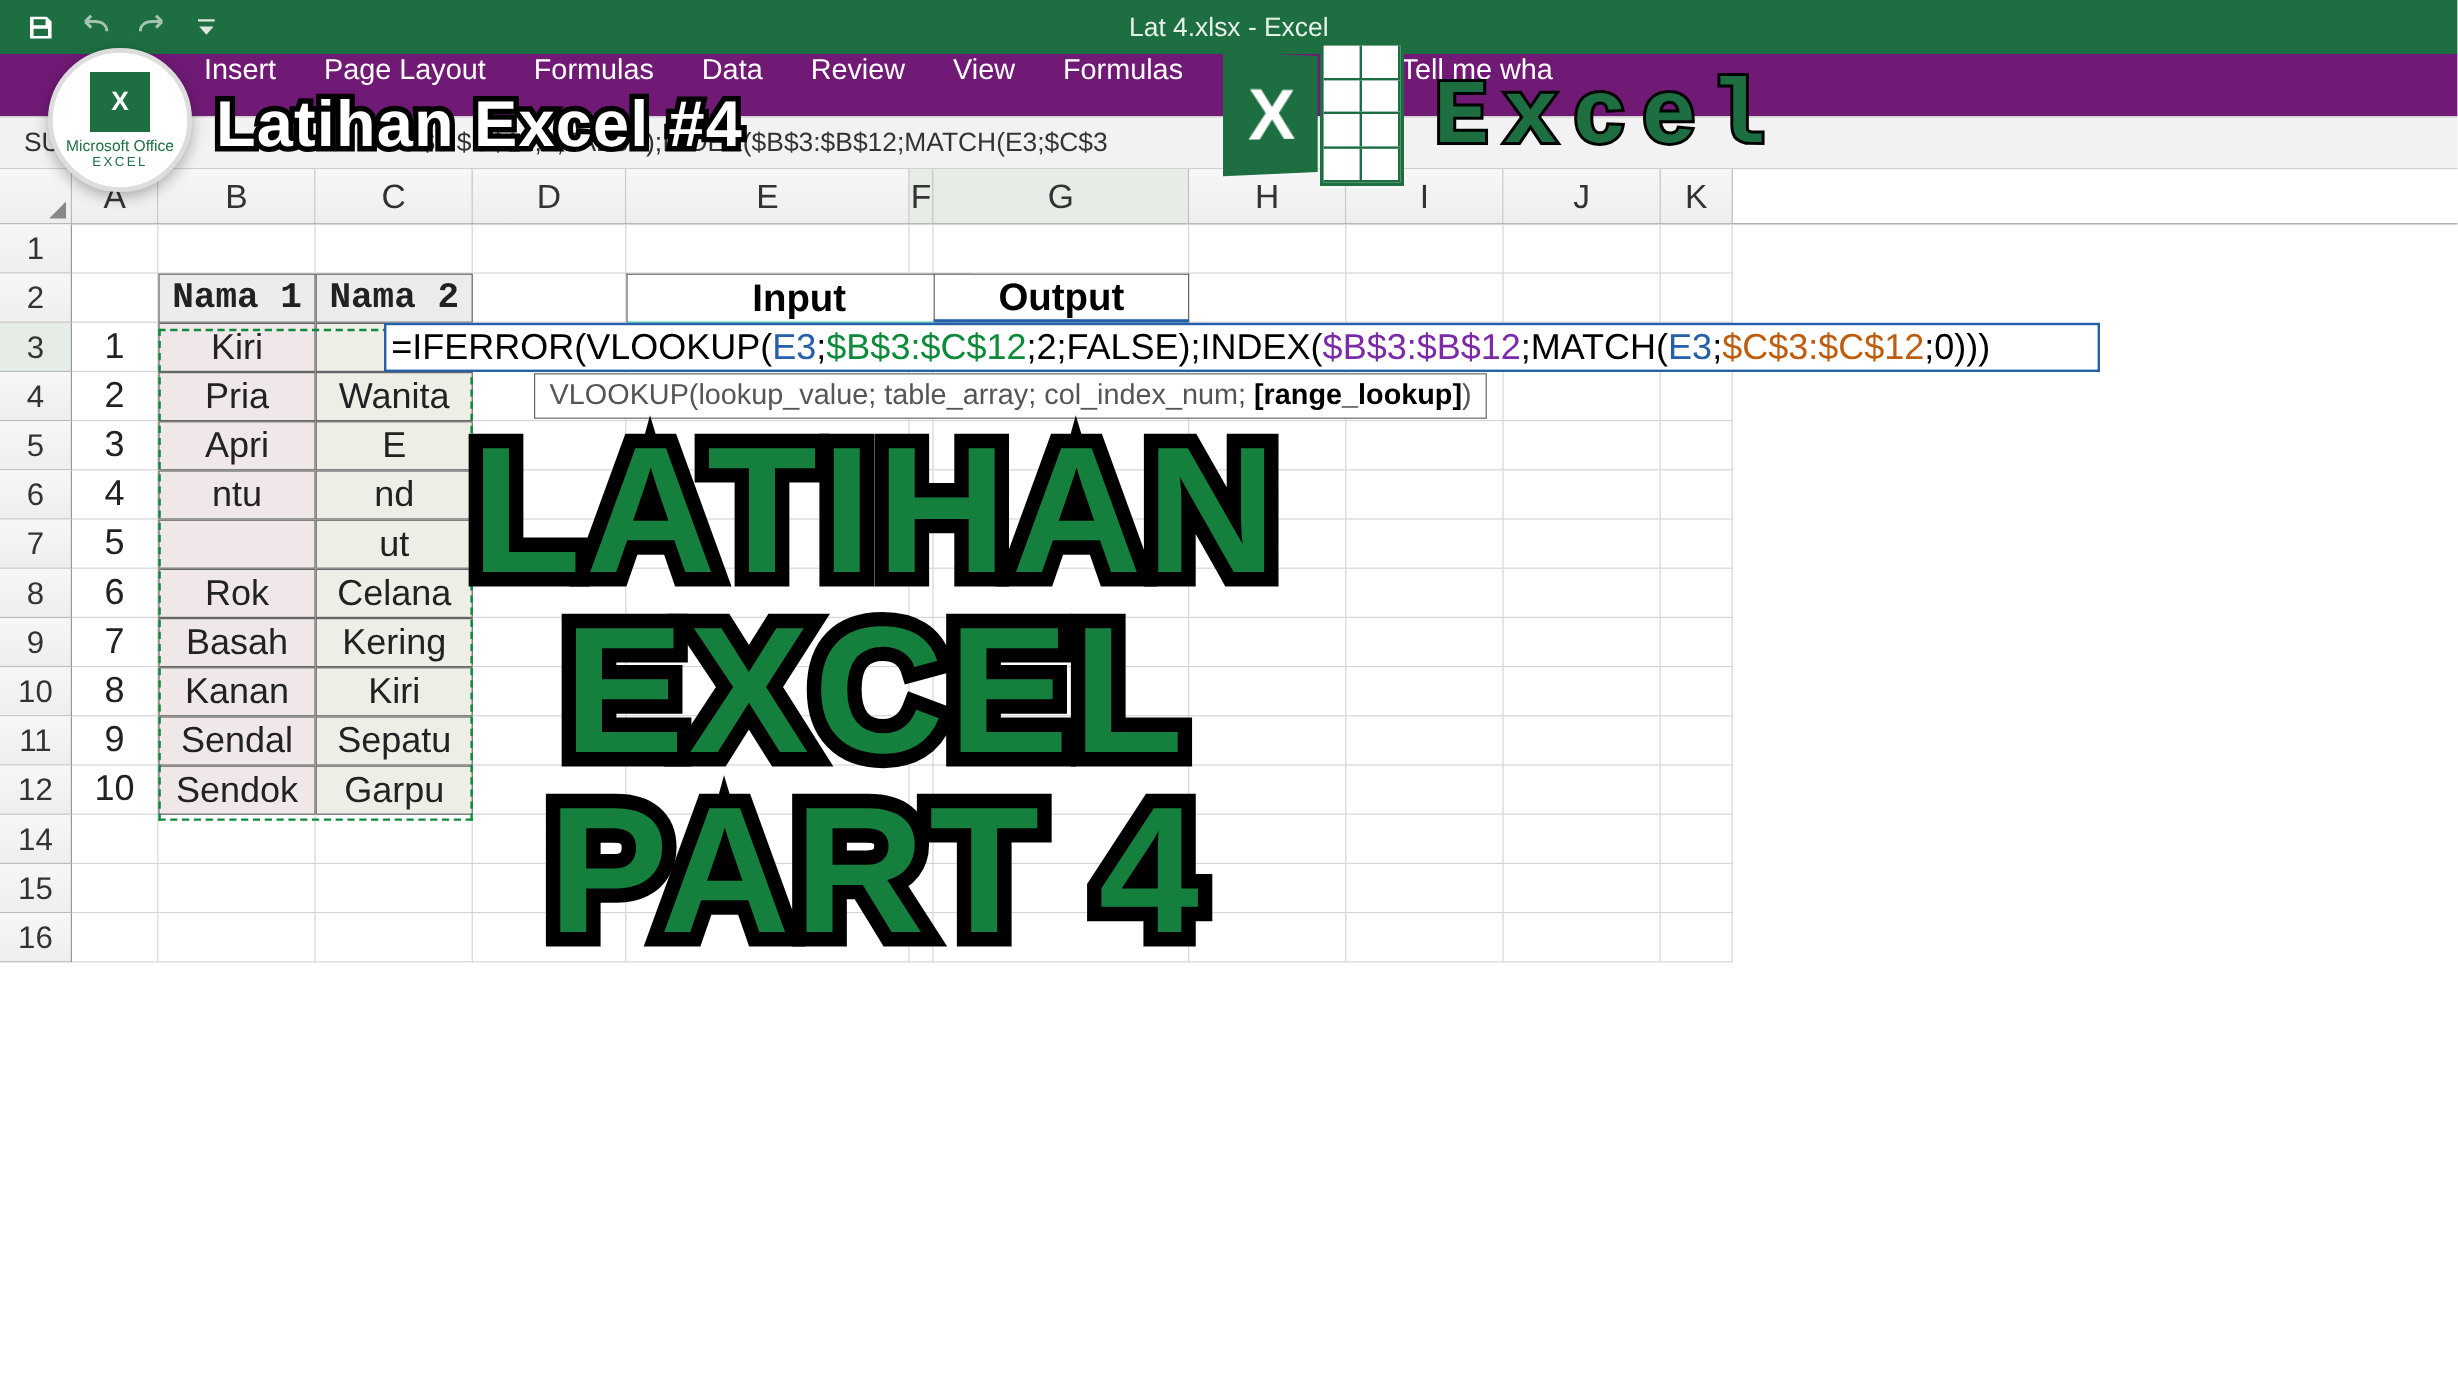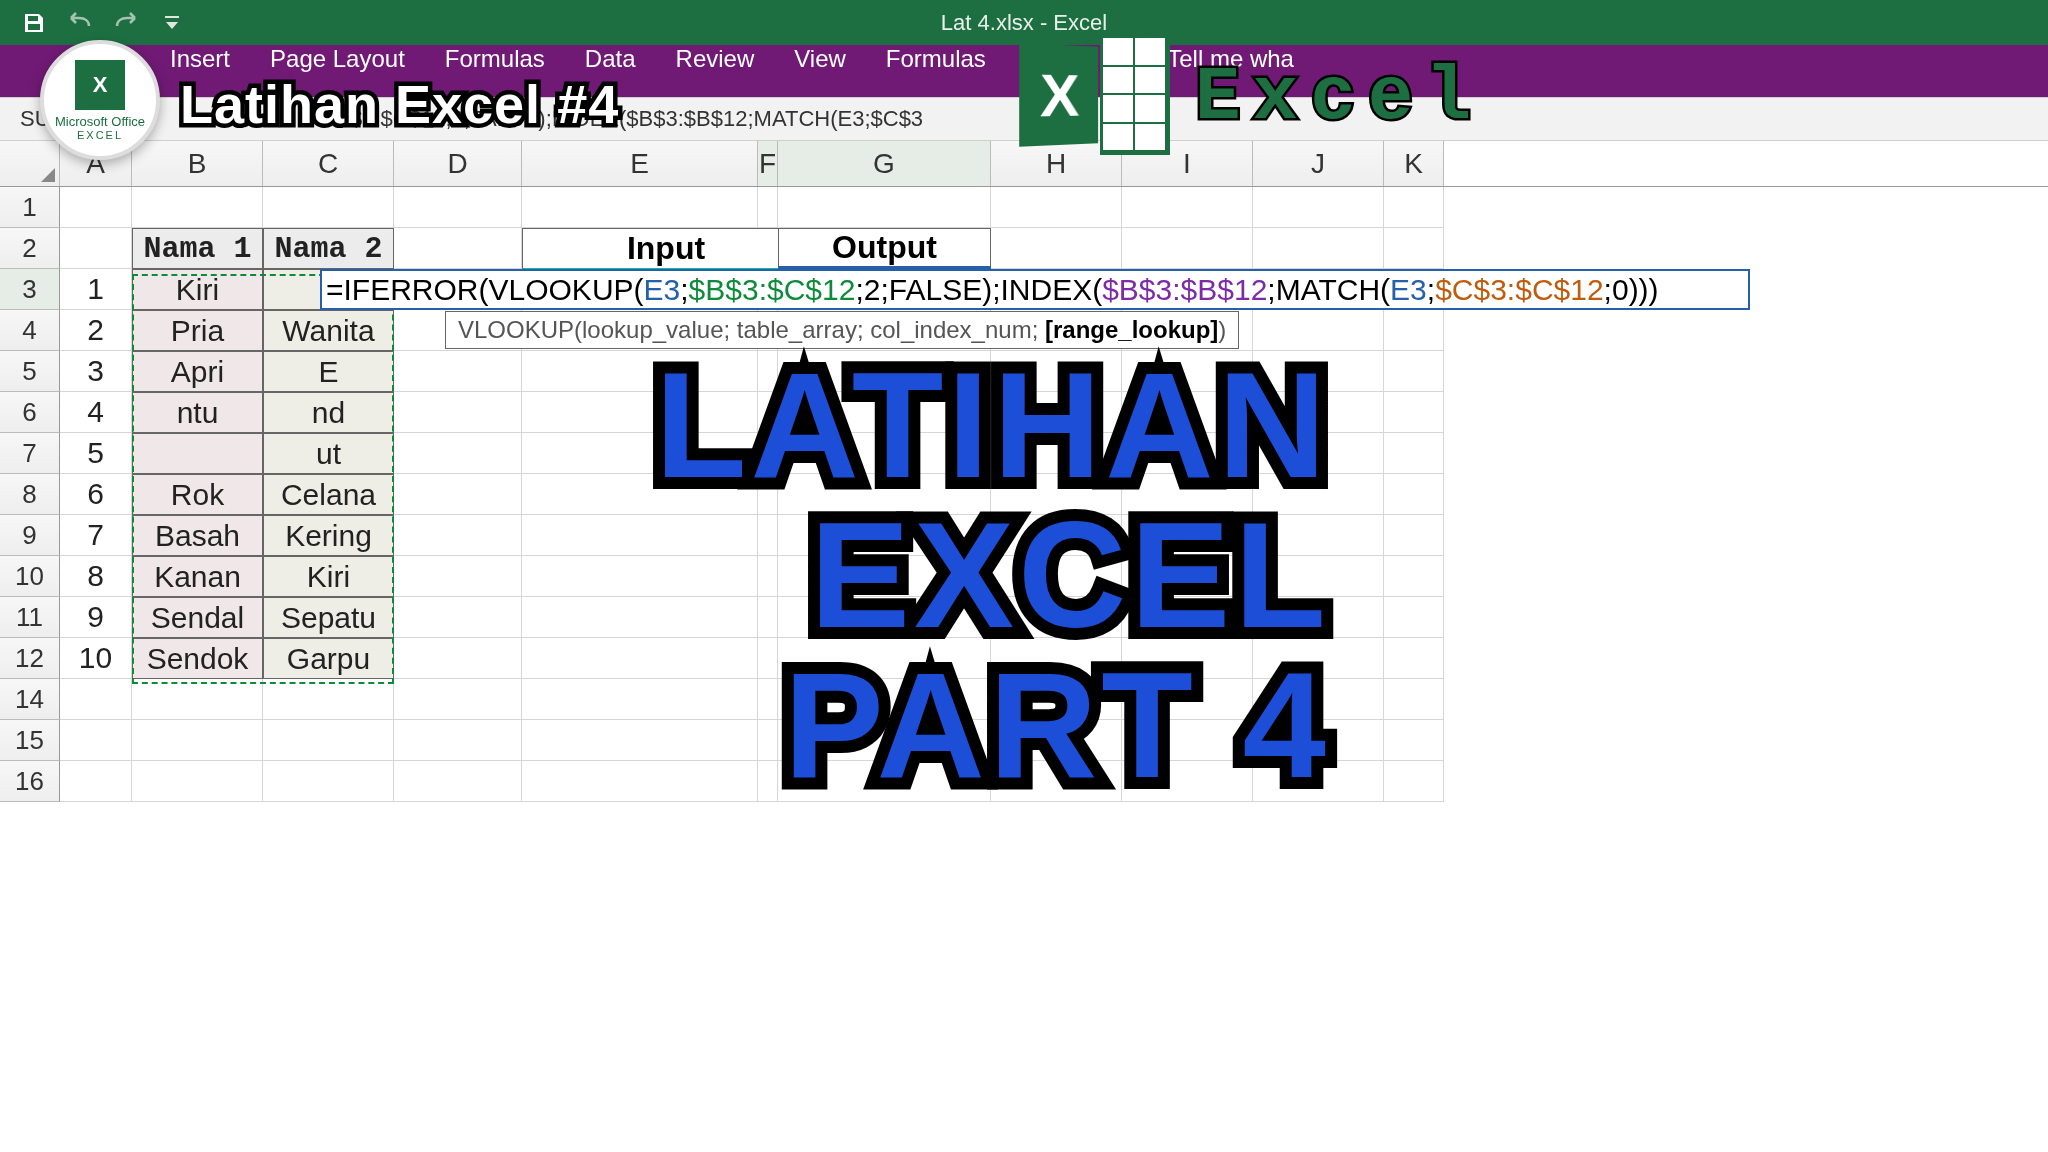--- a/index.html
+++ b/index.html
@@ -83,21 +83,21 @@
   .badge4 { position: absolute; top: 73px; left: 180px; font-size: 54px; font-weight: 900; -webkit-text-stroke: 9px #000; color: #fff; paint-order: stroke fill; letter-spacing: 1px; }
 
   .excel-logo { position: absolute; top: 25px; left: 1020px; width: 150px; height: 150px; }
   .excel-logo .book { width: 70px; height: 120px; background: #fff; border: 3px solid #1d6f42; position:absolute; right:0; top:10px; display:flex; flex-direction:column; }
   .excel-logo .book div { flex:1; border-bottom:2px solid #1d6f42; display:flex; }
   .excel-logo .book div span { flex:1; border-right:2px solid #1d6f42; }
   .excel-logo .x { position:absolute; left:0; top:20px; width:80px; height:100px; background:#1d6f42; color:#fff; font-size:60px; font-weight:bold; display:flex; align-items:center; justify-content:center; transform: perspective(200px) rotateY(10deg); }
 
   .excel-text { position: absolute; top: 55px; left: 1195px; font-size: 76px; font-weight: 900; color: #1d6f42; -webkit-text-stroke: 5px #000; paint-order: stroke fill; letter-spacing: 12px; font-family: "Courier New", monospace; }
 
-  .big-title { position: absolute; top: 350px; left: 130px; width: 1200px; text-align: right; font-size: 150px; font-weight: 900; color: #1d4ed8; -webkit-text-stroke: 24px #000; paint-order: stroke fill; letter-spacing: 4px; line-height: 1.0; font-family: Arial, sans-serif; }
+  .big-title { position: absolute; top: 350px; left: 130px; width: 1200px; text-align: center; font-size: 150px; font-weight: 900; color: #15803d; -webkit-text-stroke: 24px #000; paint-order: stroke fill; letter-spacing: 4px; line-height: 1.0; font-family: Arial, sans-serif; }
 
   svg { display: block; }
 </style>
 </head>
 <body>
 
 <div class="titlebar">
   <span class="qa-save">
     <svg width="24" height="24" viewBox="0 0 24 24">
         <path fill="#fff" d="M3 3h14l4 4v14H3V3zm3 2v5h10V5H6zm0 14h12v-6H6v6z"></path>

